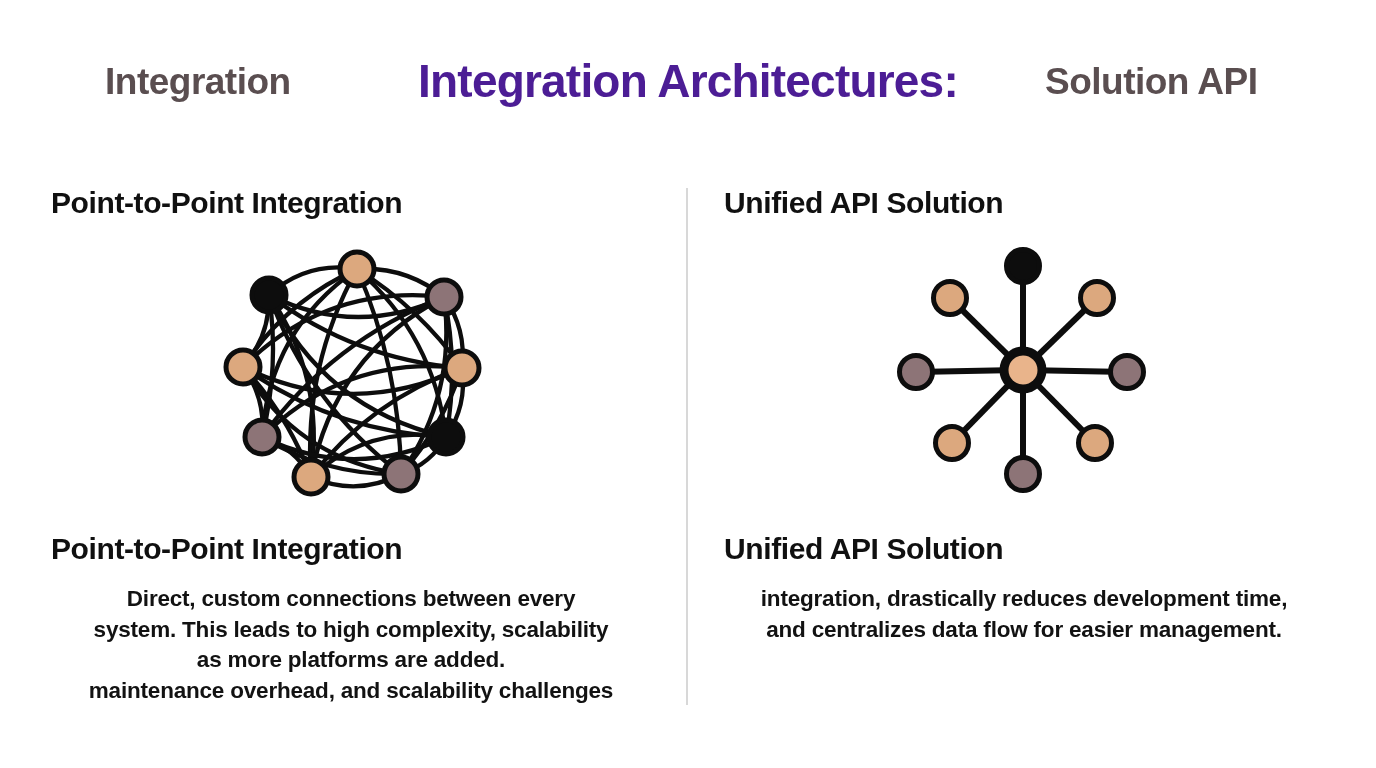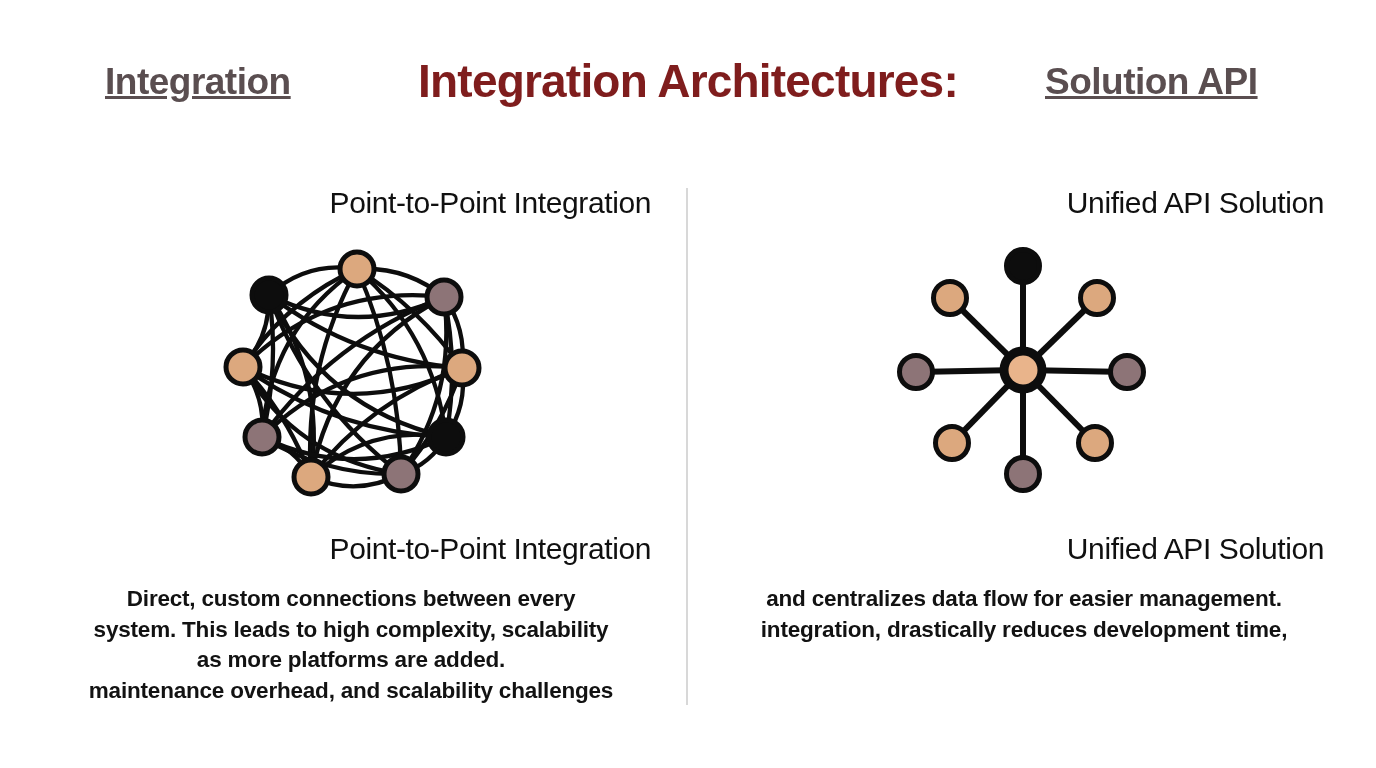--- a/index.html
+++ b/index.html
@@ -4,32 +4,32 @@
 <style>
   html,body{margin:0;padding:0;}
   body{
     width:1376px;height:768px;background:#ffffff;overflow:hidden;position:relative;
     font-family:"Liberation Sans","DejaVu Sans",sans-serif;
     -webkit-font-smoothing:antialiased;
   }
   .abs{position:absolute;}
   .side-label{
     top:63px;font-size:37px;font-weight:bold;letter-spacing:-0.5px;
-    color:#5a4e50;white-space:nowrap;line-height:37px;text-decoration:underline;
+    color:#5a4e50;white-space:nowrap;line-height:37px;
   }
   #side-label-left{left:105px;}
   #side-label-right{left:1045px;}
   .main-title{
     left:0;top:52px;width:1376px;text-align:center;
     font-size:46px;font-weight:bold;letter-spacing:-0.8px;
-    color:#7f1d1d;line-height:59px;
+    color:#4c1d95;line-height:59px;
   }
   .col-heading{
-    font-size:30px;font-weight:normal;letter-spacing:-0.4px;
-    color:#101010;text-align:right;white-space:nowrap;
+    font-size:30px;font-weight:bold;letter-spacing:-0.4px;
+    color:#101010;text-align:left;white-space:nowrap;
   }
   #left-top-heading{left:51px;width:600px;top:186px;}
   #right-top-heading{left:724px;width:600px;top:186px;}
   #left-caption-heading{left:51px;width:600px;top:532px;}
   #right-caption-heading{left:724px;width:600px;top:532px;}
   .description{
     top:584px;font-size:22.5px;line-height:30.5px;color:#121212;
     text-align:center;letter-spacing:-0.2px;font-weight:bold;
   }
   #left-description{left:51px;width:600px;}
@@ -127,15 +127,15 @@
 <div class="abs col-heading" id="left-caption-heading">Point-to-Point Integration</div>
 <div class="abs description" id="left-description">
     <div>Direct, custom connections between every</div>
     <div>system. This leads to high complexity, scalability</div>
     <div>as more platforms are added.</div>
     <div>maintenance overhead, and scalability challenges</div>
   </div>
 
 <div class="abs col-heading" id="right-caption-heading">Unified API Solution</div>
 <div class="abs description" id="right-description">
+    <div>integration, drastically reduces development time,</div>
     <div>and centralizes data flow for easier management.</div>
-    <div>integration, drastically reduces development time,</div>
   </div>
 
 </body></html>

